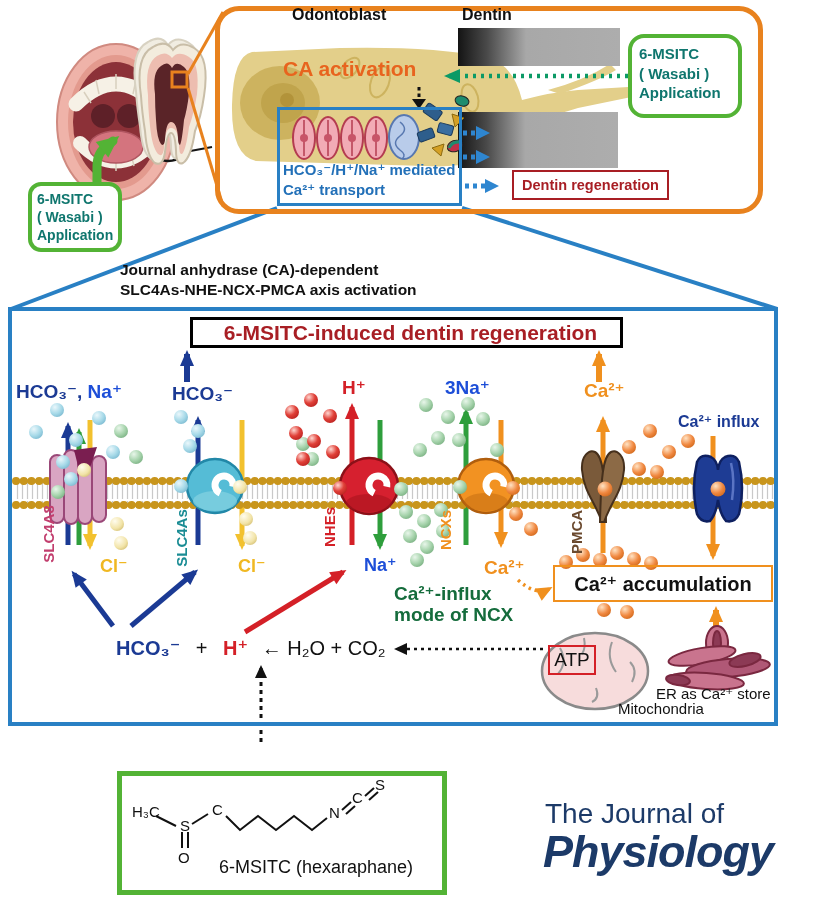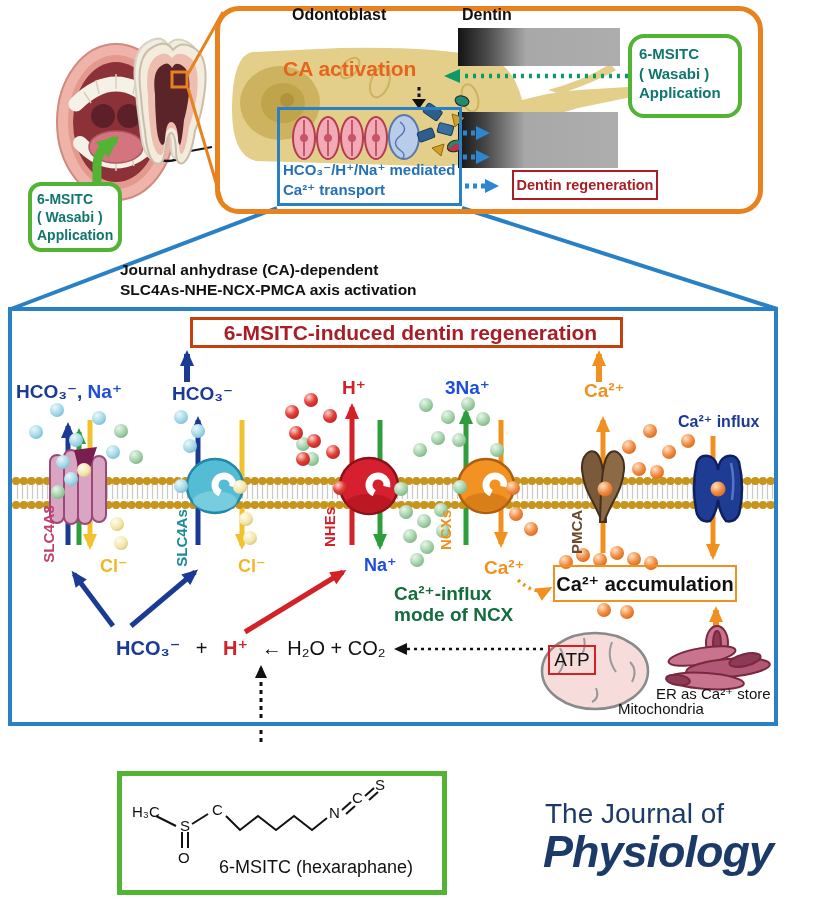--- a/index.html
+++ b/index.html
@@ -351,38 +351,38 @@
 
 <div class="lbl blk" style="left:292px;top:7px;font-size:16px;">Odontoblast</div>
 <div class="lbl blk" style="left:462px;top:7px;font-size:16px;">Dentin</div>
 <div class="lbl oact" style="left:283px;top:58px;font-size:21px;">CA activation</div>
 
 <div class="outline-box" style="left:277px;top:107px;width:185px;height:99px;border:3px solid #2980C4;">
   <div class="lbl bluetxt" style="left:3px;top:52px;font-size:15px;">HCO₃⁻/H⁺/Na⁺ mediated</div>
   <div class="lbl bluetxt" style="left:3px;top:72px;font-size:15px;">Ca²⁺ transport</div>
 </div>
 
-<div class="outline-box ctr" style="left:512px;top:170px;width:146px;height:30px;border:2.5px solid #A81E24;background:#fff;">
+<div class="outline-box ctr" style="left:512px;top:170px;width:157px;height:30px;border:2.5px solid #A81E24;background:#fff;">
   <span class="dred" style="font-weight:bold;font-size:14.5px;white-space:nowrap;">Dentin regeneration</span>
 </div>
 
 <div class="greenbox" style="left:628px;top:34px;width:114px;height:84px;border-radius:16px;font-size:15px;padding:6px 7px;">
   <div>6-MSITC</div>
   <div>( Wasabi )</div>
   <div>Application</div>
 </div>
 
 <div class="lbl blk" style="left:120px;top:260px;font-size:15.5px;line-height:1.3;">
   <div>Journal anhydrase (CA)-dependent</div>
   <div>SLC4As-NHE-NCX-PMCA axis activation</div>
 </div>
 
 <div class="outline-box" style="left:8px;top:307px;width:770px;height:419px;border:4px solid #2980C4;"></div>
 
-<div class="outline-box ctr" style="left:190px;top:317px;width:433px;height:31px;border:3px solid #c2410c;background:#fff;padding-left:8px;">
+<div class="outline-box ctr" style="left:190px;top:317px;width:433px;height:31px;border:3px solid #000000;background:#fff;padding-left:8px;">
   <span class="dred" style="font-weight:bold;font-size:21px;white-space:nowrap;">6-MSITC-induced dentin regeneration</span>
 </div>
 
 <div class="lbl" style="left:16px;top:382px;font-size:19px;">
   <span class="navy">HCO₃⁻,</span><span class="grn"> Na⁺</span>
 </div>
 <div class="lbl navy" style="left:172px;top:384px;font-size:19px;">HCO₃⁻</div>
 <div class="lbl red" style="left:342px;top:378px;font-size:19px;">H⁺</div>
 <div class="lbl grn" style="left:445px;top:378px;font-size:19px;">3Na⁺</div>
 <div class="lbl org" style="left:584px;top:381px;font-size:19px;">Ca²⁺</div>
@@ -396,21 +396,21 @@
 <div class="vlabel teal" style="left:137px;top:528px;">SLC4As</div>
 <div class="vlabel red" style="left:285px;top:517px;">NHEs</div>
 <div class="vlabel org" style="left:401px;top:520px;">NCXs</div>
 <div class="vlabel brown" style="left:532px;top:522px;">PMCA</div>
 
 <div class="lbl dkgrn" style="left:394px;top:584px;font-size:19px;line-height:1.1;">
   <div>Ca²⁺-influx</div>
   <div>mode of NCX</div>
 </div>
 
-<div class="outline-box ctr" style="left:553px;top:565px;width:184px;height:37px;border:2.5px solid #F0901E;">
+<div class="outline-box ctr" style="left:553px;top:565px;width:220px;height:37px;border:2.5px solid #F0901E;">
   <span class="blk" style="font-weight:bold;font-size:20px;white-space:nowrap;">Ca²⁺ accumulation</span>
 </div>
 
 <div class="eq" style="left:116px;top:636px;">
   <span class="navy" style="font-weight:bold;">HCO₃⁻</span>
   <span class="blk" style="padding:0 10px;">+</span>
   <span class="red" style="font-weight:bold;">H⁺</span>
   <span class="blk" style="padding-left:8px;">← H₂O + CO₂</span>
 </div>
 

